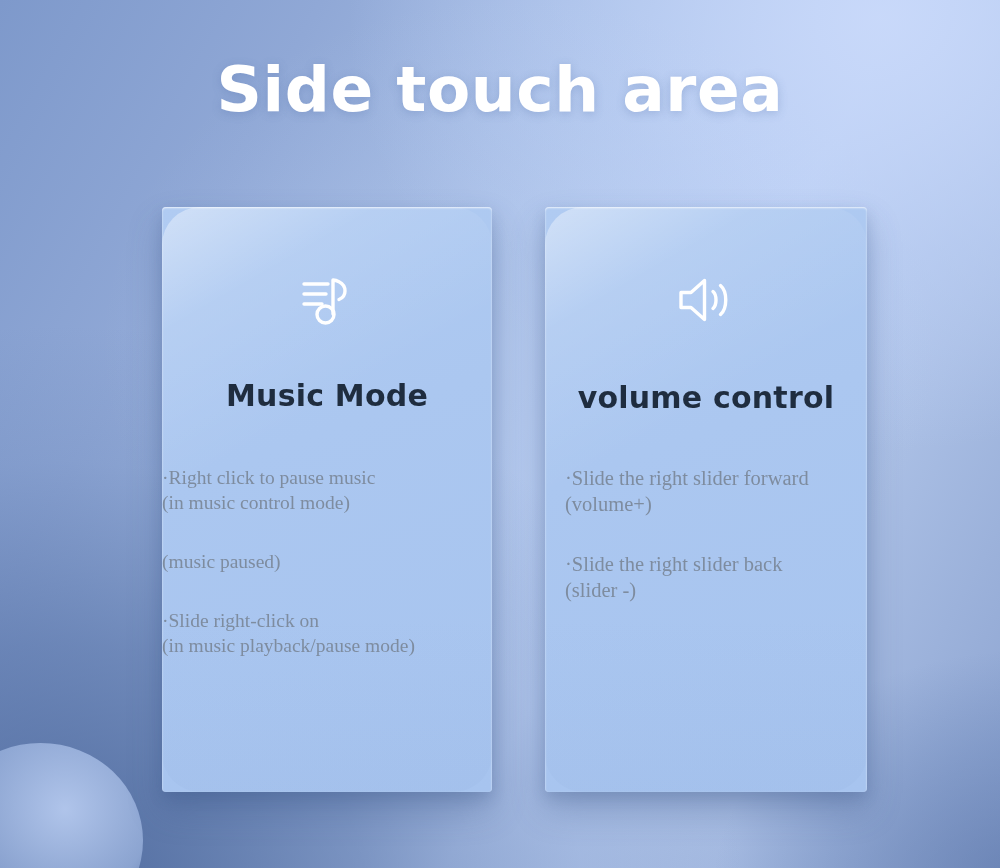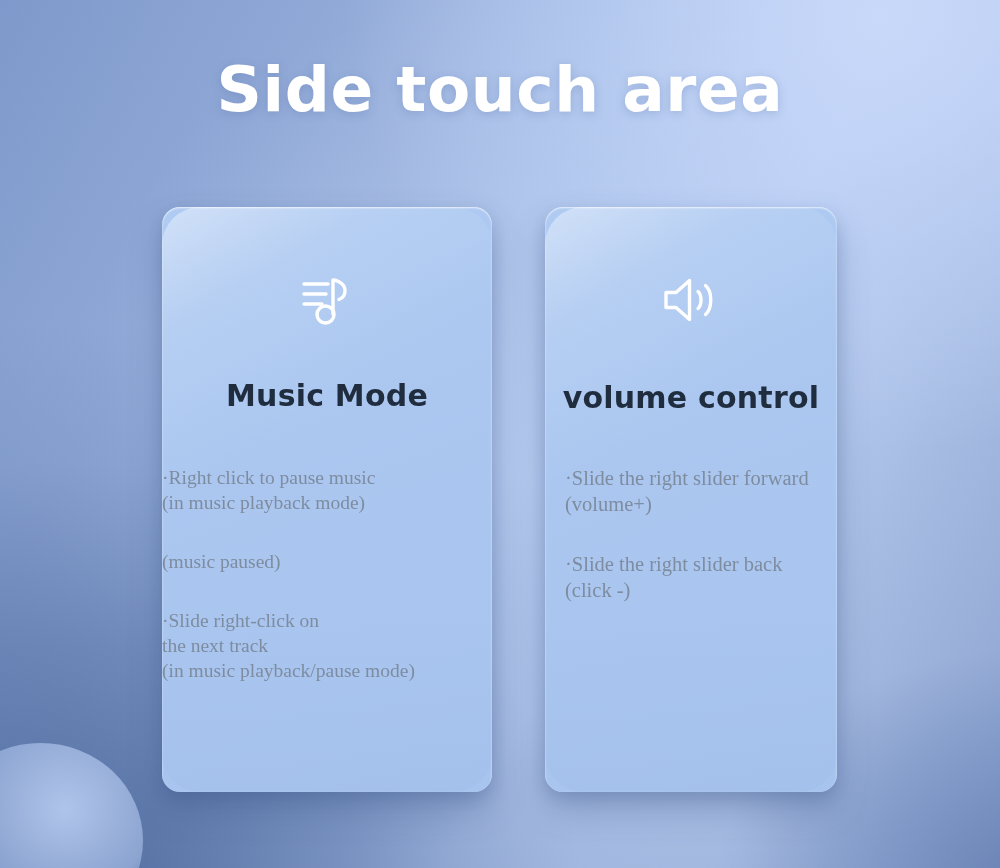--- a/index.html
+++ b/index.html
@@ -75,21 +75,21 @@
     text-shadow:0 2px 10px rgba(84,112,168,.30);
     line-height:1.02;
   }
 
   
   .cards{ position:absolute; inset:0; }
 
   .card{
     position:absolute;
     background:linear-gradient(160deg,#b0cbf2 0%,#abc7f0 40%,#a7c4ef 100%);
-    border-radius:18px;
+    border-radius:4px;
     box-shadow:
       0 18px 34px rgba(52,78,130,.30),
       0 6px 14px rgba(52,78,130,.18),
       inset 0 1px 2px rgba(255,255,255,.75);
     overflow:hidden;
   }
   .card::before{           
     content:"";
     position:absolute; inset:0;
     border-radius:38px;
@@ -103,21 +103,21 @@
     content:"";
     position:absolute; inset:0;
     border-radius:38px;
     background:linear-gradient(180deg,
       rgba(255,255,255,0) 70%,
       rgba(120,150,200,.07) 100%);
     pointer-events:none;
   }
 
   .card-left { left:162px; top:207px; width:330px; height:585px; }
-  .card-right{ left:545px; top:207px; width:292px; height:585px; }
+  .card-right{ left:545px; top:207px; width:322px; height:585px; }
 
   .card-inner{ position:relative; z-index:2; width:100%; height:100%; }
 
   
   .icon-wrap{
     position:absolute; left:0; right:0; top:57px;
     display:flex; justify-content:center; align-items:center;
     height:72px;
   }
   .icon-wrap svg{ display:block; }
@@ -175,28 +175,27 @@
           <path d="M38 46 L38 12 C38 12 50 13 50 23 C50 28 46.5 30.5 44 31.5"></path>
           <circle cx="30.5" cy="46.5" r="8.5"></circle>
         </svg>
       </div>
 
       <div class="card-heading">Music Mode</div>
 
       <div class="card-body">
         <p class="para">
           <span class="ln">·Right click to pause music</span>
-          <span class="ln">(in music playback mode)</span>
+          <span class="ln">(in music control mode)</span>
         </p>
         <p class="para">
           <span class="ln">(music paused)</span>
         </p>
         <p class="para">
           <span class="ln">·Slide right-click on</span>
-          <span class="ln">the next track</span>
           <span class="ln">(in music playback/pause mode)</span>
         </p>
       </div>
 
     </div>
   </div>
 
   <div class="card card-right">
     <div class="card-inner">
 
@@ -210,20 +209,20 @@
 
       <div class="card-heading">volume control</div>
 
       <div class="card-body">
         <p class="para">
           <span class="ln">·Slide the right slider forward</span>
           <span class="ln">(volume+)</span>
         </p>
         <p class="para">
           <span class="ln">·Slide the right slider back</span>
-          <span class="ln">(click -)</span>
+          <span class="ln">(slider -)</span>
         </p>
       </div>
 
     </div>
   </div>
 
 </div>
 
 </body></html>

